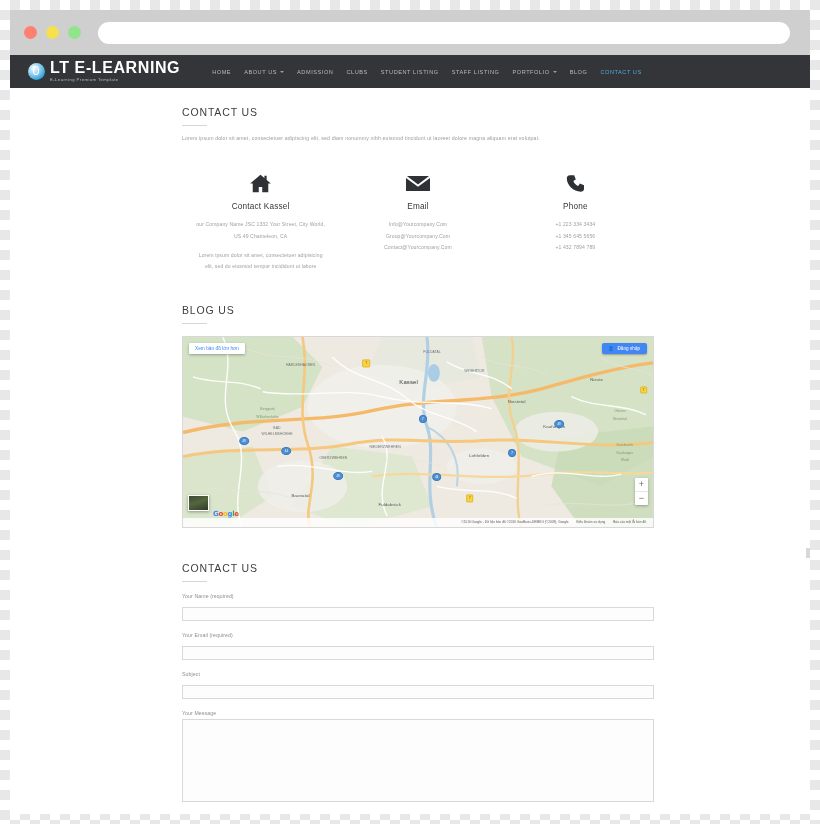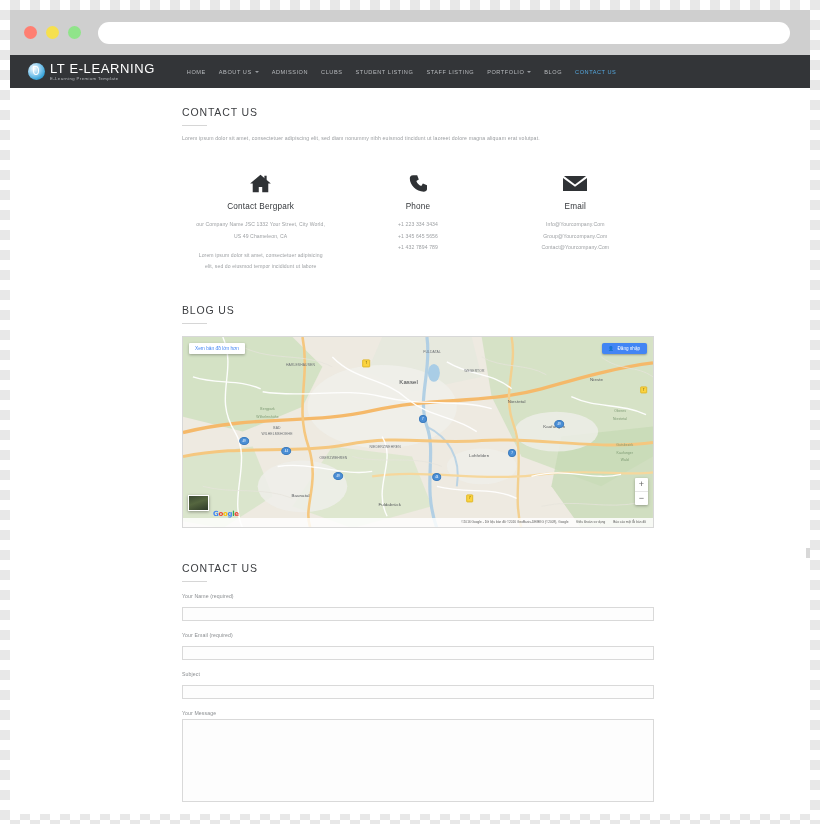--- a/index.html
+++ b/index.html
@@ -94,24 +94,24 @@
     content: "";
     position: absolute;
     left: 5px; top: 3px;
     width: 6px; height: 9px;
     border: 1.4px solid #ffffff;
     border-radius: 0 50% 50% 50%;
     box-sizing: border-box;
   }
   #logo-text { line-height: 1; }
   #logo-title {
-    font-size: 13px;
+    font-size: 16px;
     letter-spacing: 0.6px;
     color: #ffffff;
-    font-weight: normal;
+    font-weight: bold;
     white-space: nowrap;
   }
   #logo-sub {
     font-size: 4.2px;
     letter-spacing: 0.45px;
     color: #b9bcc0;
     margin-top: 2px;
     white-space: nowrap;
   }
   #menu {
@@ -440,48 +440,48 @@
 
       <div class="container">
         <div id="contact-cols">
             <div class="ccol">
               <div class="cicon">
                 <svg width="21" height="19" viewBox="0 0 24 22">
                   <path fill="currentColor" d="M12 1 0 11h3v10h7v-6h4v6h7V11h3L12 1z"></path>
                   <rect fill="currentColor" x="16.5" y="2" width="2.6" height="5"></rect>
                 </svg>
               </div>
-              <div class="ctitle">Contact Bergpark</div>
+              <div class="ctitle">Contact Kassel</div>
               <div class="cline">our Company Name JSC 1332 Your Street, City World,</div>
               <div class="cline tight">US 49 Chameleon, CA</div>
               <div class="cline gap">Lorem ipsum dolor sit amet, consectetuer adipisicing</div>
               <div class="cline tight">elit, sed do eiusmod tempor incididunt ut labore</div>
-            </div>
-            <div class="ccol">
-              <div class="cicon">
-                <svg width="18" height="19" viewBox="0 0 22 22">
-                  <path fill="currentColor" d="M5 1h5l2 5-3 2c1 3 3 5 6 6l2-3 5 2v5c0 2-2 3-4 3C9 21 1 13 1 5c0-2 1-4 4-4z"></path>
-                </svg>
-              </div>
-              <div class="ctitle">Phone</div>
-              <div class="cline">+1 223 334 3434</div>
-              <div class="cline tight">+1 345 645 5656</div>
-              <div class="cline tight">+1 432 7894 789</div>
             </div>
             <div class="ccol">
               <div class="cicon">
                 <svg width="24" height="17" viewBox="0 0 26 18">
                   <path fill="currentColor" d="M1 1h24L13 10 1 1z"></path>
                   <path fill="currentColor" d="M0 3l13 9.5L26 3v14H0V3z"></path>
                 </svg>
               </div>
               <div class="ctitle">Email</div>
               <div class="cline">Info@Yourcompany.Com</div>
               <div class="cline tight">Group@Yourcompany.Com</div>
               <div class="cline tight">Contact@Yourcompany.Com</div>
+            </div>
+            <div class="ccol">
+              <div class="cicon">
+                <svg width="18" height="19" viewBox="0 0 22 22">
+                  <path fill="currentColor" d="M5 1h5l2 5-3 2c1 3 3 5 6 6l2-3 5 2v5c0 2-2 3-4 3C9 21 1 13 1 5c0-2 1-4 4-4z"></path>
+                </svg>
+              </div>
+              <div class="ctitle">Phone</div>
+              <div class="cline">+1 223 334 3434</div>
+              <div class="cline tight">+1 345 645 5656</div>
+              <div class="cline tight">+1 432 7894 789</div>
             </div>
           </div>
       </div>
 
       <div class="container" id="findus-block">
         <h2 class="section-title">BLOG US</h2>
         <div class="title-rule"></div>
 
         <div id="map">
           <svg id="map-canvas" viewBox="0 0 472 192" preserveAspectRatio="none">

